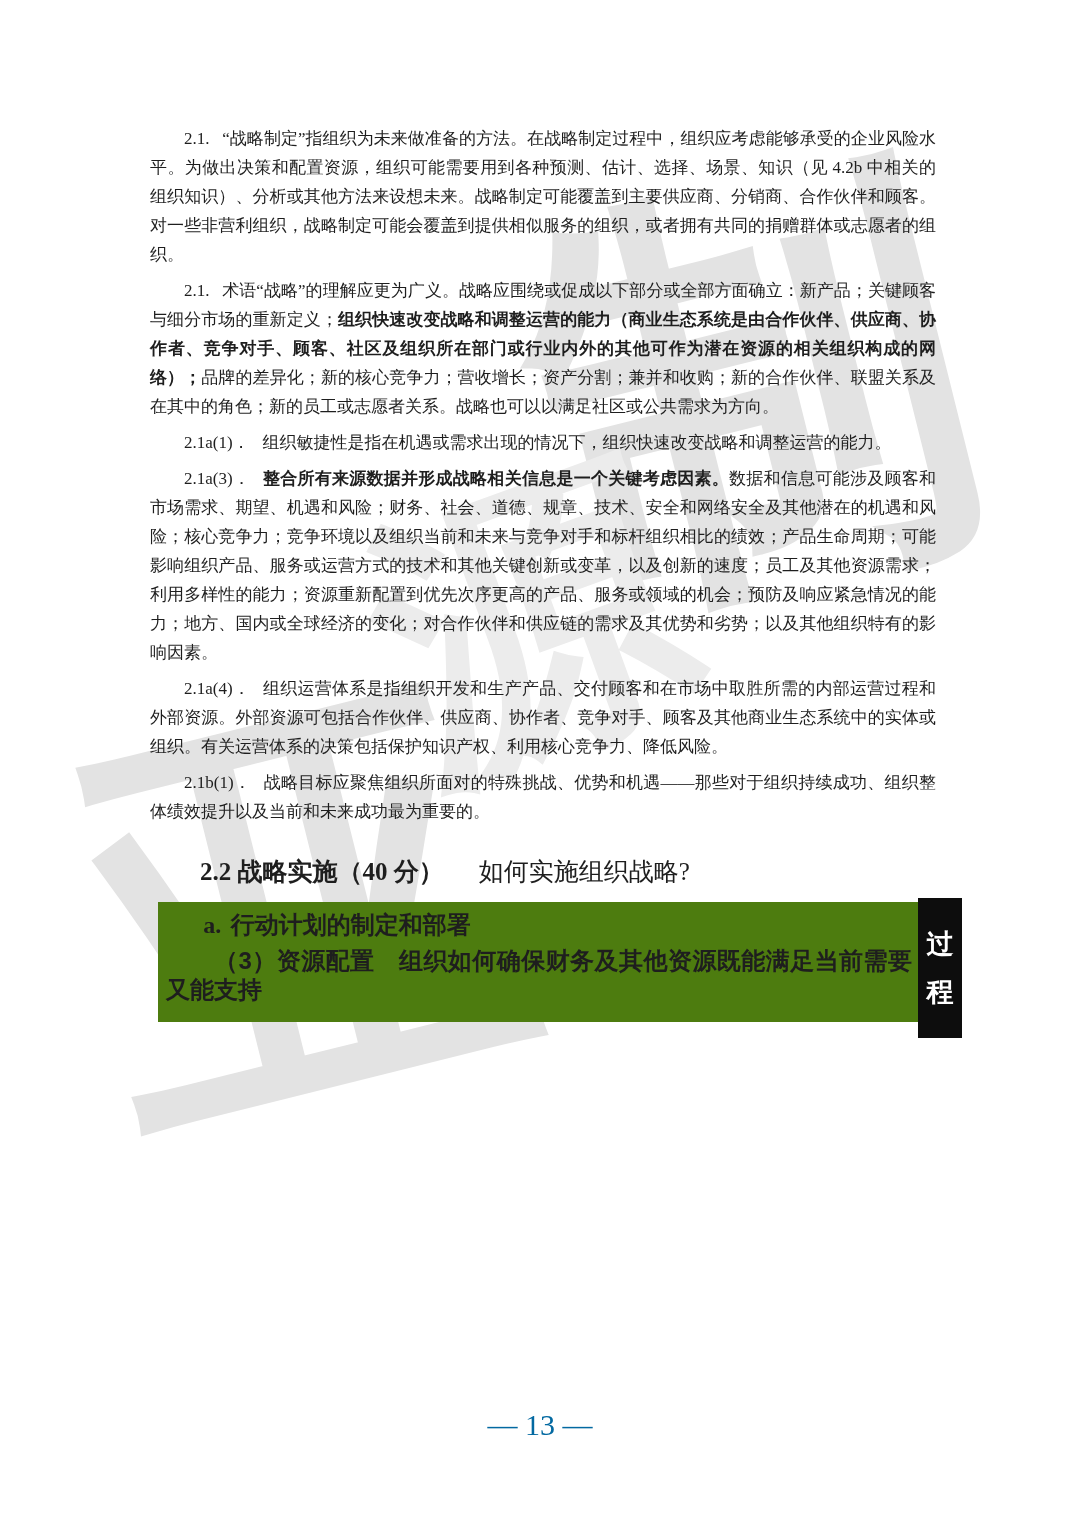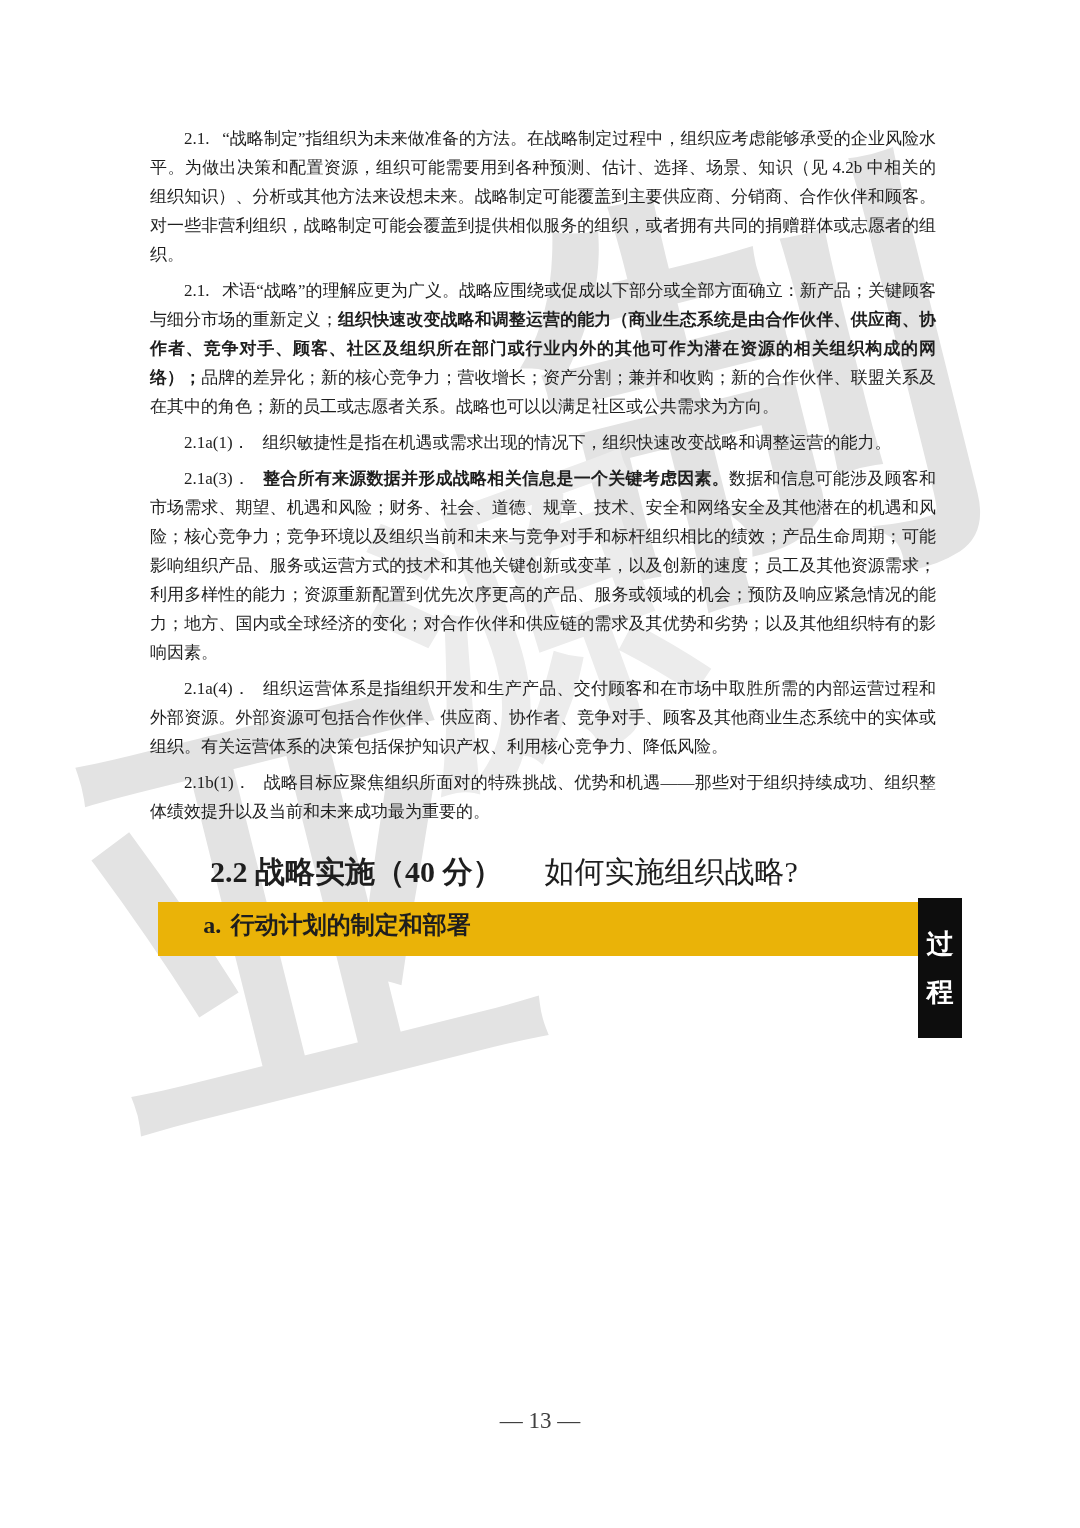--- a/index.html
+++ b/index.html
@@ -35,33 +35,33 @@
     font-size:17px;
     line-height:29px;
     text-align:justify;
     text-indent:2em;
   }
   .para-label{margin-right:.75em;}
   .bold-run{font-weight:bold;}
   
   .section-heading{
     margin:30px 0 0 0;
-    font-size:30px;
+    font-size:25px;
     line-height:32px;
     text-indent:2em;
   }
   .section-heading .num-title{font-weight:bold;}
   .section-heading .question{margin-left:1.4em;}
   
   .item-box{
     position:relative;
     margin-top:14px;
     margin-left:8px;
     width:760px;
-    background:#eab308;
+    background:#4d7c0f;
     padding:8px 0 12px 0;
     font-family:"Liberation Sans","DejaVu Sans",sans-serif;
   }
   .part-line{
     margin:0 14px 4px 14px;
     font-size:24px;
     line-height:30px;
     font-weight:bold;
     text-indent:1.3em;
   }
@@ -85,22 +85,22 @@
     align-items:center;justify-content:center;
     gap:12px;
     font-family:"Liberation Sans","DejaVu Sans",sans-serif;
     font-size:27px;font-weight:bold;
   }
   
   .page-number{
     position:absolute;z-index:1;
     left:0;top:1408px;width:100%;
     text-align:center;
-    font-size:23px;
-    color:#404040;
+    font-size:30px;
+    color:#0369a1;
   }
 </style>
 </head>
 <body>
 
 <div class="page">
 
   <div class="watermark">
     <div class="wm-glyph wm-1">亚</div>
     <div class="wm-glyph wm-2">制</div>
@@ -120,20 +120,21 @@
 
     <div class="section-heading">
       <span class="num-title">2.2 战略实施（40 分）</span><span class="question">如何实施组织战略?</span>
     </div>
 
     <div class="item-box">
       <p class="part-line">
         <span class="part-label">a.</span><span>行动计划的制定和部署</span>
       </p>
       <div id="box-questions">
+          <p class="box-question"><span class="q-lead">（3）资源配置　组织如何确保财务及其他资源既能满足当前需要又能支持</span></p>
         </div>
 
       <div class="side-tab">
         <span>过</span>
         <span>程</span>
       </div>
     </div>
 
   </div>
 

